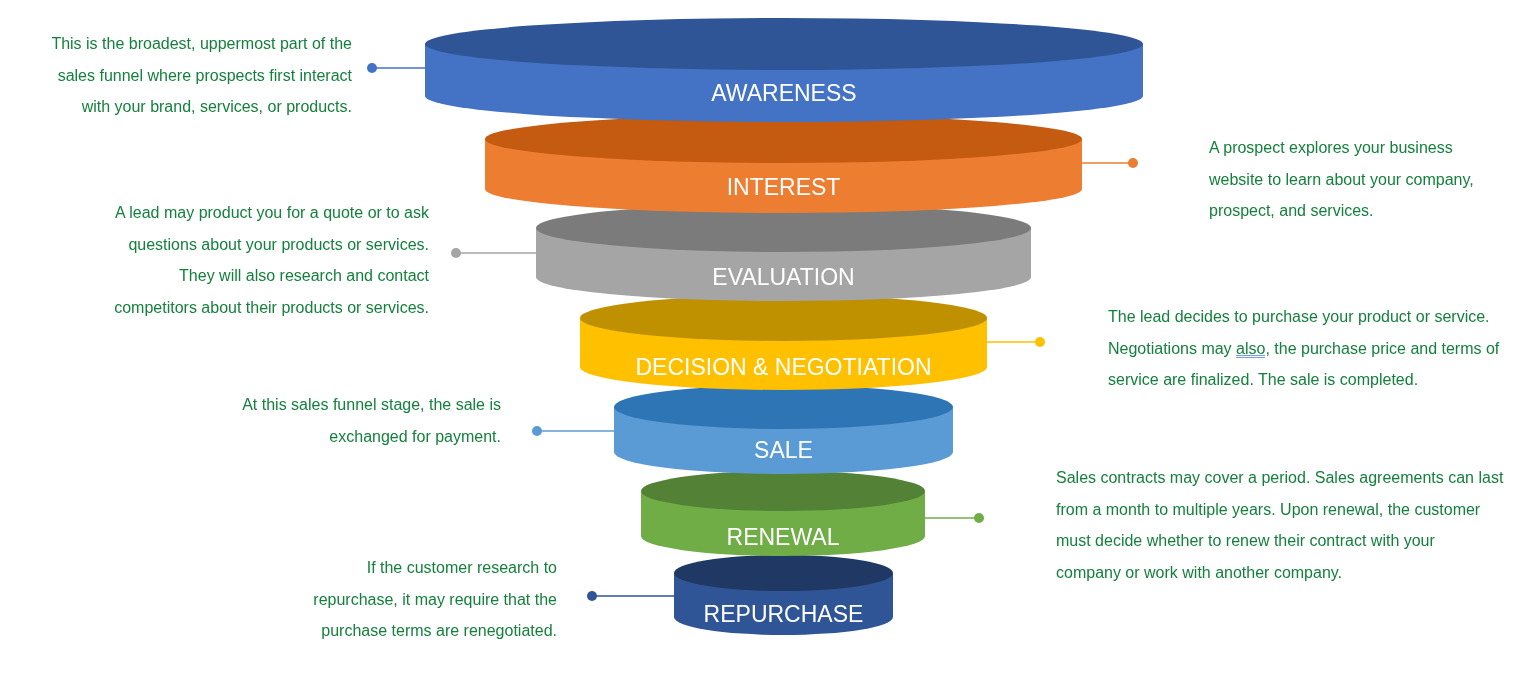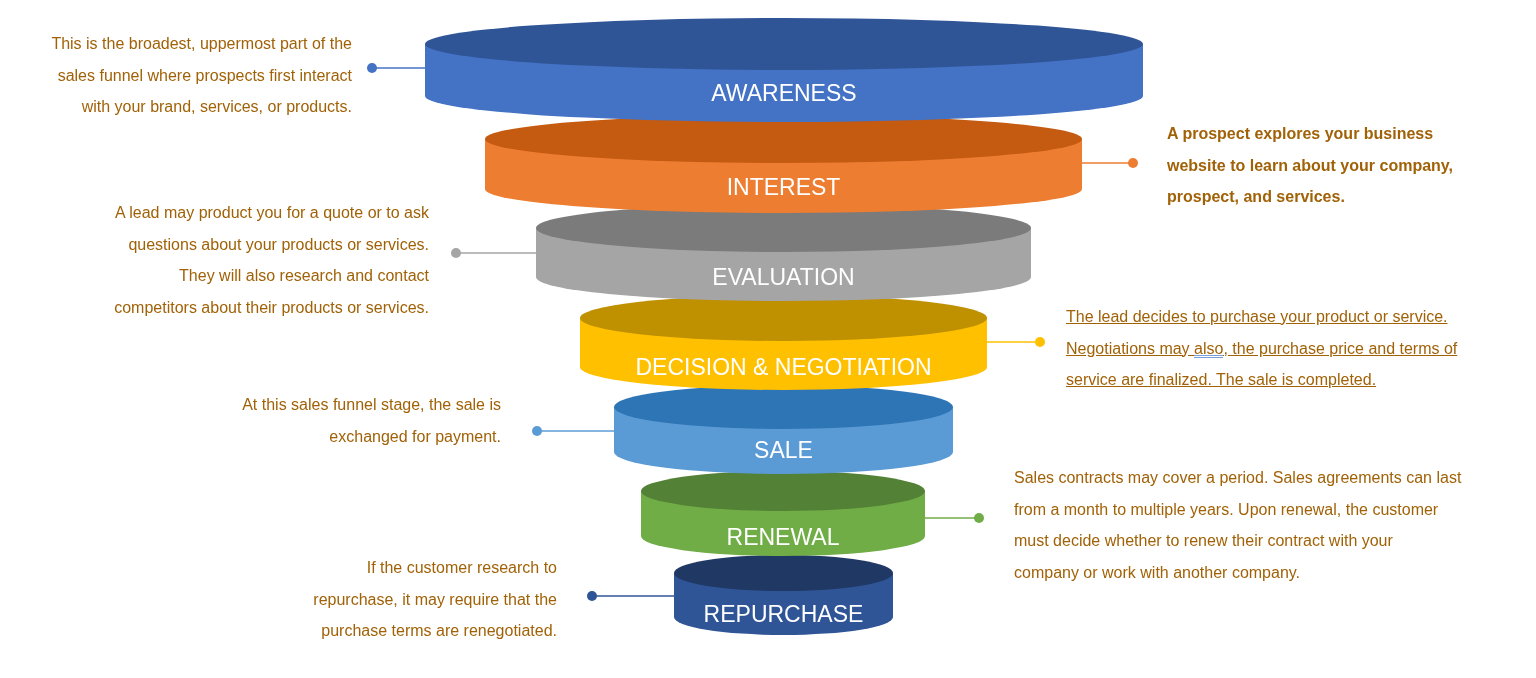--- a/index.html
+++ b/index.html
@@ -1,20 +1,20 @@
 <!DOCTYPE html>
 <html><head>
   <meta charset="utf-8">
   <style>
     html, body { margin: 0; padding: 0; background: #ffffff; }
     body { width: 1536px; height: 678px; position: relative; overflow: hidden;
            font-family: "Liberation Sans", "DejaVu Sans", sans-serif; }
     #funnel-svg { position: absolute; left: 0; top: 0; }
-    .desc { position: absolute; font-size: 16px; line-height: 31.5px; color: #a16207;
-            font-family: "Liberation Sans", "DejaVu Sans", sans-serif; }
+    .desc { position: absolute; font-size: 16px; line-height: 31.5px; color: #15803d;
+            font-family: "Liberation Sans", "DejaVu Sans", sans-serif; margin-left: 42px; }
     .desc.left { text-align: right; }
     .desc.right { text-align: left; }
     .desc span.line { display: block; white-space: nowrap; }
     .squiggle { text-decoration: underline; text-decoration-color: #7a9fd8;
                 text-decoration-style: double; }
     .stage-label { font-family: "Liberation Sans", "DejaVu Sans", sans-serif; fill: #ffffff; font-size: 23px; }
   </style>
 </head>
 <body>
 
@@ -69,32 +69,32 @@
     <line x1="592" y1="596" x2="674" y2="596" stroke="#2F5597" stroke-width="1.4"></line>
     <circle cx="592" cy="596" r="5" fill="#2F5597"></circle>
   </svg>
 
 <div id="desc-layer">
     <div class="desc left" style="right: 1184px; top: 28px;">
       <span class="line">This is the broadest, uppermost part of the</span>
       <span class="line">sales funnel where prospects first interact</span>
       <span class="line">with your brand, services, or products.</span>
     </div>
-    <div class="desc right" style="left: 1167px; top: 118px; font-weight: bold;">
+    <div class="desc right" style="left: 1167px; top: 132px;">
       <span class="line">A prospect explores your business</span>
       <span class="line">website to learn about your company,</span>
       <span class="line">prospect, and services.</span>
     </div>
     <div class="desc left" style="right: 1107px; top: 197px;">
       <span class="line">A lead may product you for a quote or to ask</span>
       <span class="line">questions about your products or services.</span>
       <span class="line">They will also research and contact</span>
       <span class="line">competitors about their products or services.</span>
     </div>
-    <div class="desc right" style="left: 1066px; top: 301px; text-decoration: underline;">
+    <div class="desc right" style="left: 1066px; top: 301px;">
       <span class="line">The lead decides to purchase your product or service.</span>
       <span class="line">Negotiations may <span class="squiggle">also,</span> the purchase price and terms of</span>
       <span class="line">service are finalized. The sale is completed.</span>
     </div>
     <div class="desc left" style="right: 1035px; top: 389px;">
       <span class="line">At this sales funnel stage, the sale is</span>
       <span class="line">exchanged for payment.</span>
     </div>
     <div class="desc right" style="left: 1014px; top: 462px;">
       <span class="line">Sales contracts may cover a period. Sales agreements can last</span>

